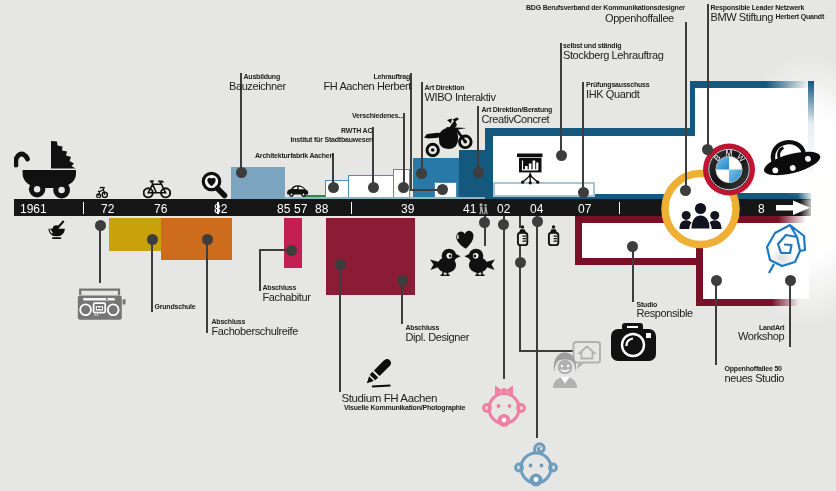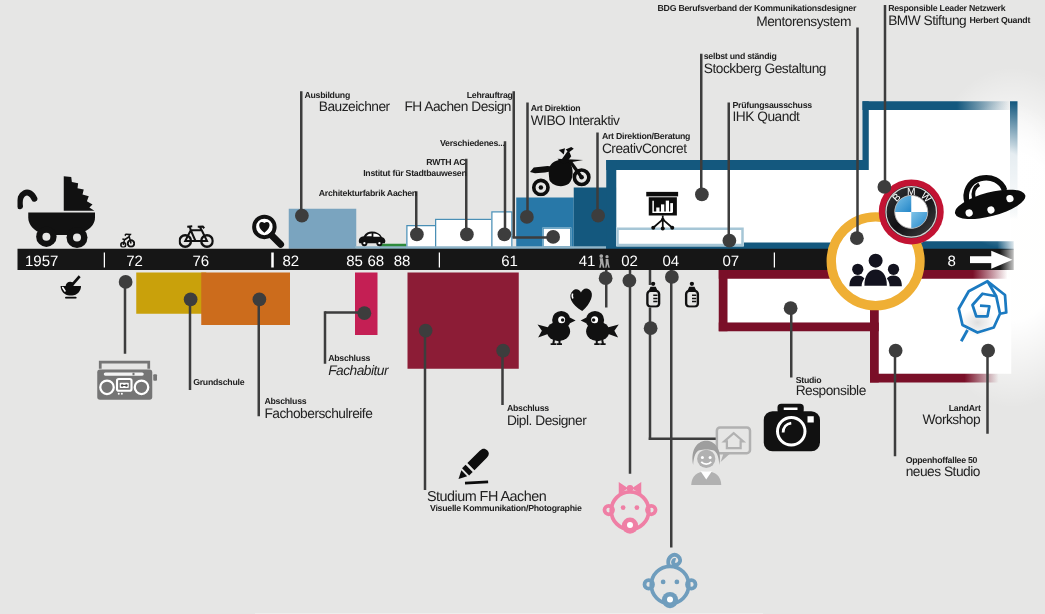--- a/index.html
+++ b/index.html
@@ -54,31 +54,31 @@
 
 <div class="abs" style="left:485px;top:196.5px;width:115px;height:3px;background:#14587e;"></div>
 <div class="abs" style="left:595px;top:194px;width:145px;height:5.5px;background:#14587e;"></div>
 <div class="abs" style="left:738px;top:192.5px;width:73px;height:7px;background:linear-gradient(90deg,#14587e 82%,rgba(20,88,126,0.15) 100%);"></div>
 
 <div class="abs" style="left:720px;top:55px;width:116px;height:185px;background:radial-gradient(ellipse 68px 82px at 85px 85px,rgba(255,255,255,0.88) 22%,rgba(255,255,255,0) 72%);"></div>
 
 <div class="abs" style="left:493px;top:181.5px;width:102px;height:15px;background:#fff;border:2px solid #a6c6d6;box-sizing:border-box;"></div>
 
 <div class="abs" style="left:14px;top:199px;width:797px;height:17px;background:linear-gradient(90deg,#161616 98.6%,rgba(22,22,22,0.25) 100%);"></div>
-<div class="yr" style="left:20px;">1957</div>
+<div class="yr" style="left:20px;">1961</div>
 <div class="tick" style="left:82.6px;"></div>
 <div class="yr" style="left:101px;">72</div>
 <div class="yr" style="left:154px;">76</div>
 <div class="tick" style="left:217.4px;"></div>
-<div class="yr" style="left:226px;">82</div>
+<div class="yr" style="left:214px;">82</div>
 <div class="yr" style="left:277px;">85</div>
-<div class="yr" style="left:294px;">68</div>
+<div class="yr" style="left:294px;">57</div>
 <div class="yr" style="left:315px;">88</div>
 <div class="tick" style="left:350.9px;"></div>
-<div class="yr" style="left:401px;">61</div>
+<div class="yr" style="left:401px;">39</div>
 <div class="yr" style="left:463px;">41</div>
 <div class="yr" style="left:497px;">02</div>
 <div class="yr" style="left:530px;">04</div>
 <div class="yr" style="left:578px;">07</div>
 <div class="tick" style="left:618.8px;"></div>
 <div class="yr" style="left:758px;">8</div>
 
 <svg class="abs" style="left:774px;top:200px;" width="38" height="16" viewBox="0 0 38 16">
 <rect x="2" y="5" width="18" height="5.5" fill="#fff"></rect>
       <polygon points="19,0.5 36,7.8 19,15" fill="#fff"></polygon>
@@ -190,45 +190,45 @@
 <div class="vl" style="left:536.4px;top:216px;height:222px;"></div>
     <div class="dot" style="left:531.9px;top:216.4px;"></div>
 <div class="vl" style="left:631.9px;top:246px;height:56px;"></div>
     <div class="dot" style="left:627.4px;top:240.7px;"></div>
 <div class="vl" style="left:715px;top:280px;height:85px;"></div>
     <div class="dot" style="left:710.5px;top:274.5px;"></div>
 <div class="vl" style="left:789px;top:280px;height:67px;"></div>
     <div class="dot" style="left:784.5px;top:274.8px;"></div>
 
 <div class="s" style="left:243.5px;top:73px;">Ausbildung</div>
-    <div class="b" style="left:255px;top:80px;text-align:center;">Bauzeichner</div>
+    <div class="b" style="left:229px;top:80px;text-align:center;">Bauzeichner</div>
 <div class="s" style="left:373.4px;top:73px;">Lehrauftrag</div>
-    <div class="b" style="left:323.5px;top:80px;">FH Aachen Design</div>
+    <div class="b" style="left:323.5px;top:80px;">FH Aachen Herbert</div>
 <div class="s" style="left:352px;top:111.5px;">Verschiedenes...</div>
 <div class="s" style="left:341px;top:126.5px;">RWTH AC</div>
     <div class="s" style="left:290.5px;top:135.5px;">Institut für Stadtbauwesen</div>
 <div class="s" style="left:255px;top:152px;">Architekturfabrik Aachen</div>
 <div class="s" style="left:424.5px;top:83.5px;">Art Direktion</div>
     <div class="b" style="left:424.5px;top:90.5px;">WIBO Interaktiv</div>
 <div class="s" style="left:481.5px;top:105.5px;">Art Direktion/Beratung</div>
     <div class="b" style="left:481.5px;top:112.5px;">CreativConcret</div>
 <div class="s" style="left:526px;top:4px;">BDG Berufsverband der Kommunikationsdesigner</div>
-    <div class="b" style="left:605px;top:11.5px;">Mentorensystem</div>
+    <div class="b" style="left:605px;top:11.5px;">Oppenhoffallee</div>
 <div class="s" style="left:710.5px;top:3.5px;">Responsible Leader Netzwerk</div>
     <div class="b" style="left:710.5px;top:10.5px;">BMW Stiftung</div>
     <div class="s" style="left:775.5px;top:13px;">Herbert Quandt</div>
 <div class="s" style="left:563px;top:42px;">selbst und ständig</div>
-    <div class="b" style="left:563px;top:49px;">Stockberg Gestaltung</div>
+    <div class="b" style="left:563px;top:49px;">Stockberg Lehrauftrag</div>
 <div class="s" style="left:586px;top:81px;">Prüfungsausschuss</div>
     <div class="b" style="left:586px;top:88px;">IHK Quandt</div>
 <div class="s" style="left:154.5px;top:303px;">Grundschule</div>
 <div class="s" style="left:211.5px;top:317.5px;">Abschluss</div>
     <div class="b" style="left:211.5px;top:324.5px;">Fachoberschulreife</div>
 <div class="s" style="left:262.5px;top:284px;">Abschluss</div>
-    <div class="b" style="left:262.5px;top:291px;font-style:italic;">Fachabitur</div>
+    <div class="b" style="left:262.5px;top:291px;">Fachabitur</div>
 <div class="s" style="left:405.5px;top:323.5px;">Abschluss</div>
     <div class="b" style="left:405.5px;top:330.5px;">Dipl. Designer</div>
 <div class="b" style="left:341.5px;top:391.5px;font-size:11.5px;">Studium FH Aachen</div>
     <div class="s" style="left:344px;top:404px;">Visuelle Kommunikation/Photographie</div>
 <div class="s" style="left:636.5px;top:301px;">Studio</div>
     <div class="b" style="left:636.5px;top:307px;">Responsible</div>
 <div class="s" style="left:724.5px;top:365px;">Oppenhoffallee 50</div>
     <div class="b" style="left:724.5px;top:371.5px;">neues Studio</div>
 <div class="s" style="left:759px;top:323.5px;">LandArt</div>
     <div class="b" style="left:738px;top:330px;">Workshop</div>

